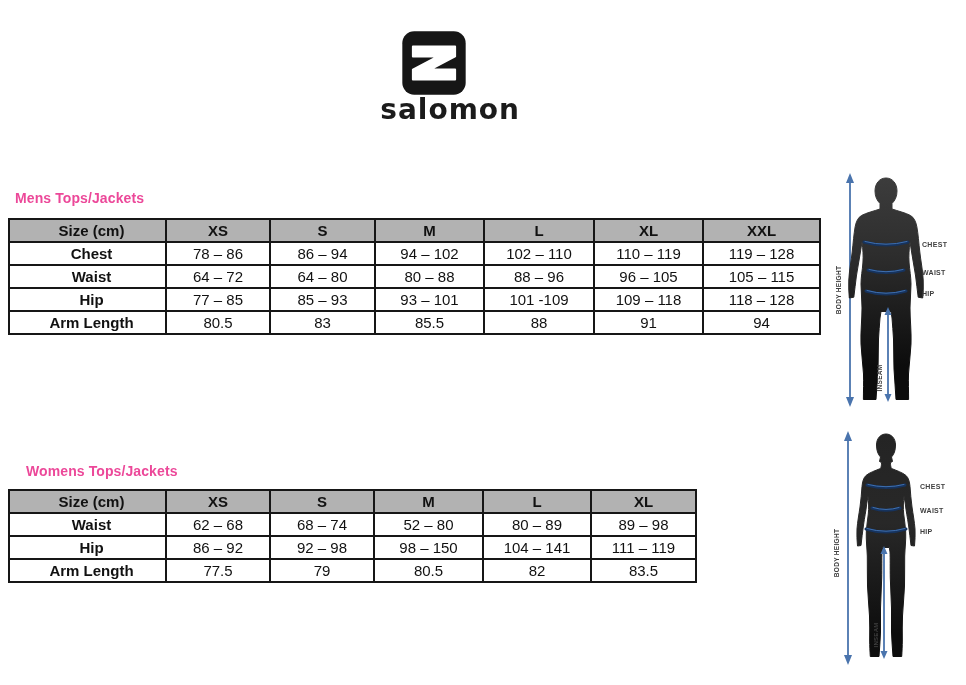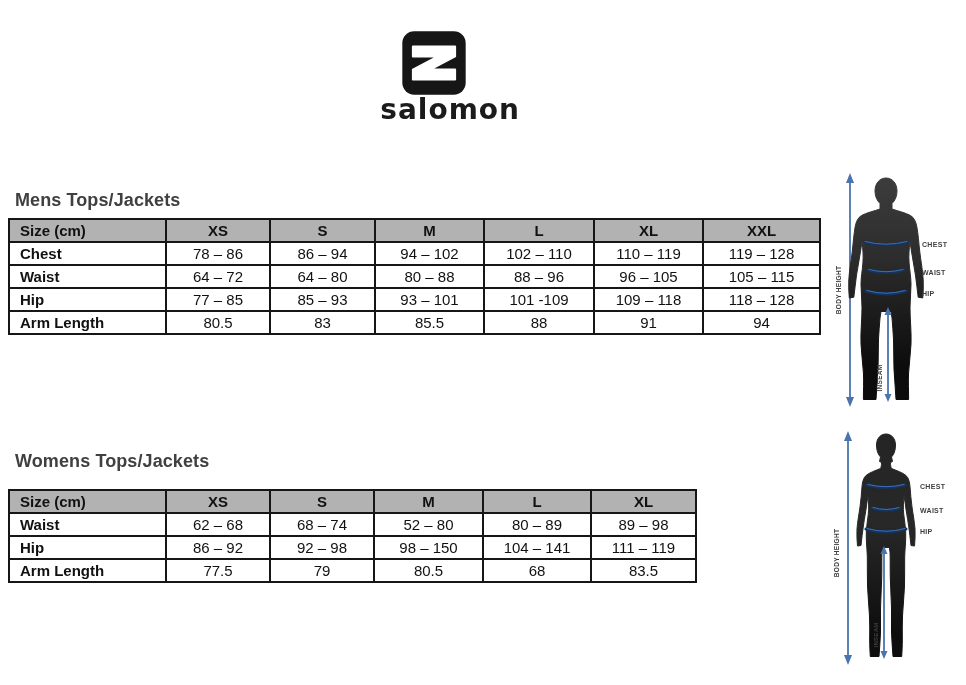--- a/index.html
+++ b/index.html
@@ -9,38 +9,38 @@
   }
   
   .logo-box{position:absolute;left:400px;top:30px;width:68px;height:66px;}
   .logo-word{
     position:absolute;left:368px;top:93px;width:152px;text-align:right;
     font-family:"DejaVu Sans",sans-serif;font-weight:bold;font-size:28px;
     letter-spacing:1px;color:#1b1b1b;
   }
   
   .section-title{
-    position:absolute;left:15px;font-size:18px;font-weight:bold;color:#404040;
+    position:absolute;left:15px;font-size:14px;font-weight:bold;color:#ec4899;
     letter-spacing:0.1px;
   }
   #mens-title{top:190px;}
-  #womens-title{top:451px;}
+  #womens-title{top:463px;margin-left:11px;}
   
   table.size-table{
     position:absolute;border-collapse:collapse;table-layout:fixed;
     font-size:15px;color:#111;background:#fff;
   }
   #mens-table{left:8px;top:218px;}
   #womens-table{left:8px;top:489px;}
   .size-table th,.size-table td{
     border:2px solid #161616;height:21px;padding:0 2px;text-align:center;
     font-weight:normal;line-height:1;white-space:nowrap;overflow:hidden;
   }
   .size-table thead th{background:#b2b2b2;font-weight:bold;}
-  .size-table th.label-col{text-align:left;padding-left:10px;font-weight:bold;}
+  .size-table th.label-col{text-align:center;padding-left:10px;font-weight:bold;}
   
   .figure{position:absolute;}
   #male-figure{left:828px;top:168px;width:138px;height:247px;}
   #female-figure{left:830px;top:428px;width:134px;height:257px;}
   svg text{
     font-family:"Liberation Sans",sans-serif;font-weight:bold;
     fill:#3f3f3f;letter-spacing:0.3px;
   }
 </style>
 </head>
@@ -151,21 +151,21 @@
         <td>92 – 98</td>
         <td>98 – 150</td>
         <td>104 – 141</td>
         <td>111 – 119</td>
       </tr>
       <tr>
         <th class="label-col">Arm Length</th>
         <td>77.5</td>
         <td>79</td>
         <td>80.5</td>
-        <td>68</td>
+        <td>82</td>
         <td>83.5</td>
       </tr>
     </tbody>
   </table>
 
 <svg class="figure" id="male-figure" viewBox="0 0 138 247">
   <defs>
     <linearGradient id="gm" gradientUnits="userSpaceOnUse" x1="0" y1="10" x2="0" y2="232">
       <stop offset="0" stop-color="#3c3c3c"></stop>
       <stop offset="0.35" stop-color="#2d2d2d"></stop>

